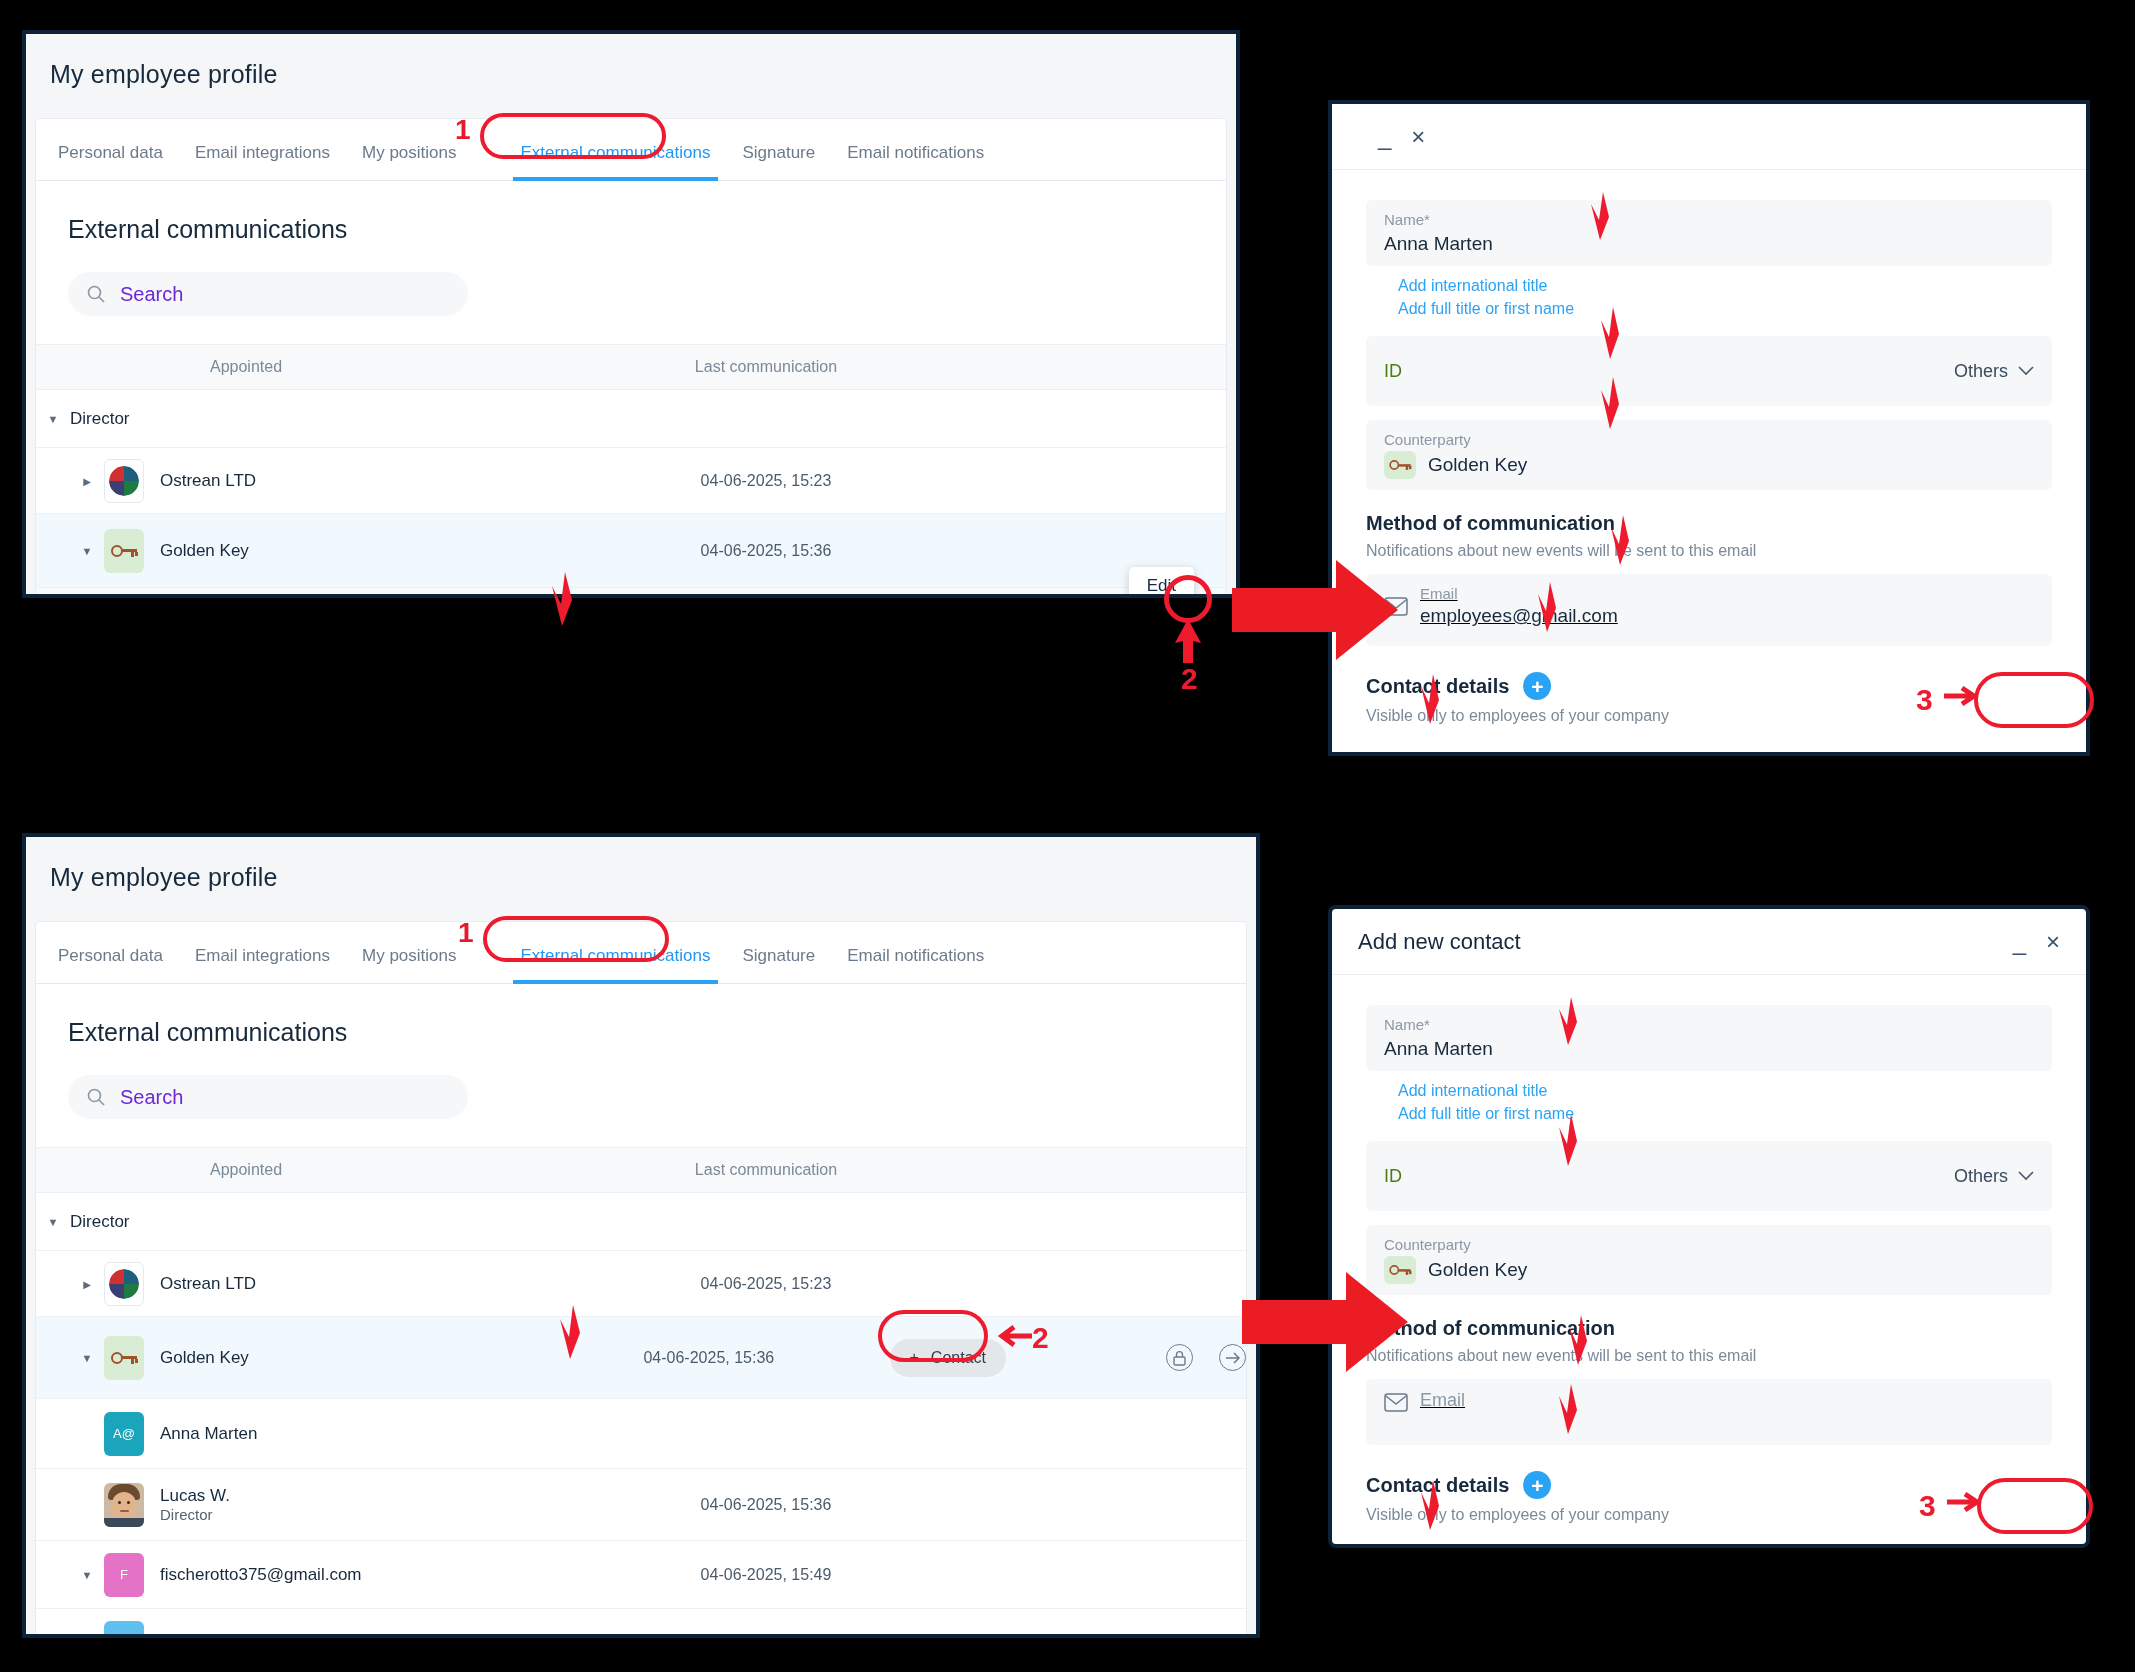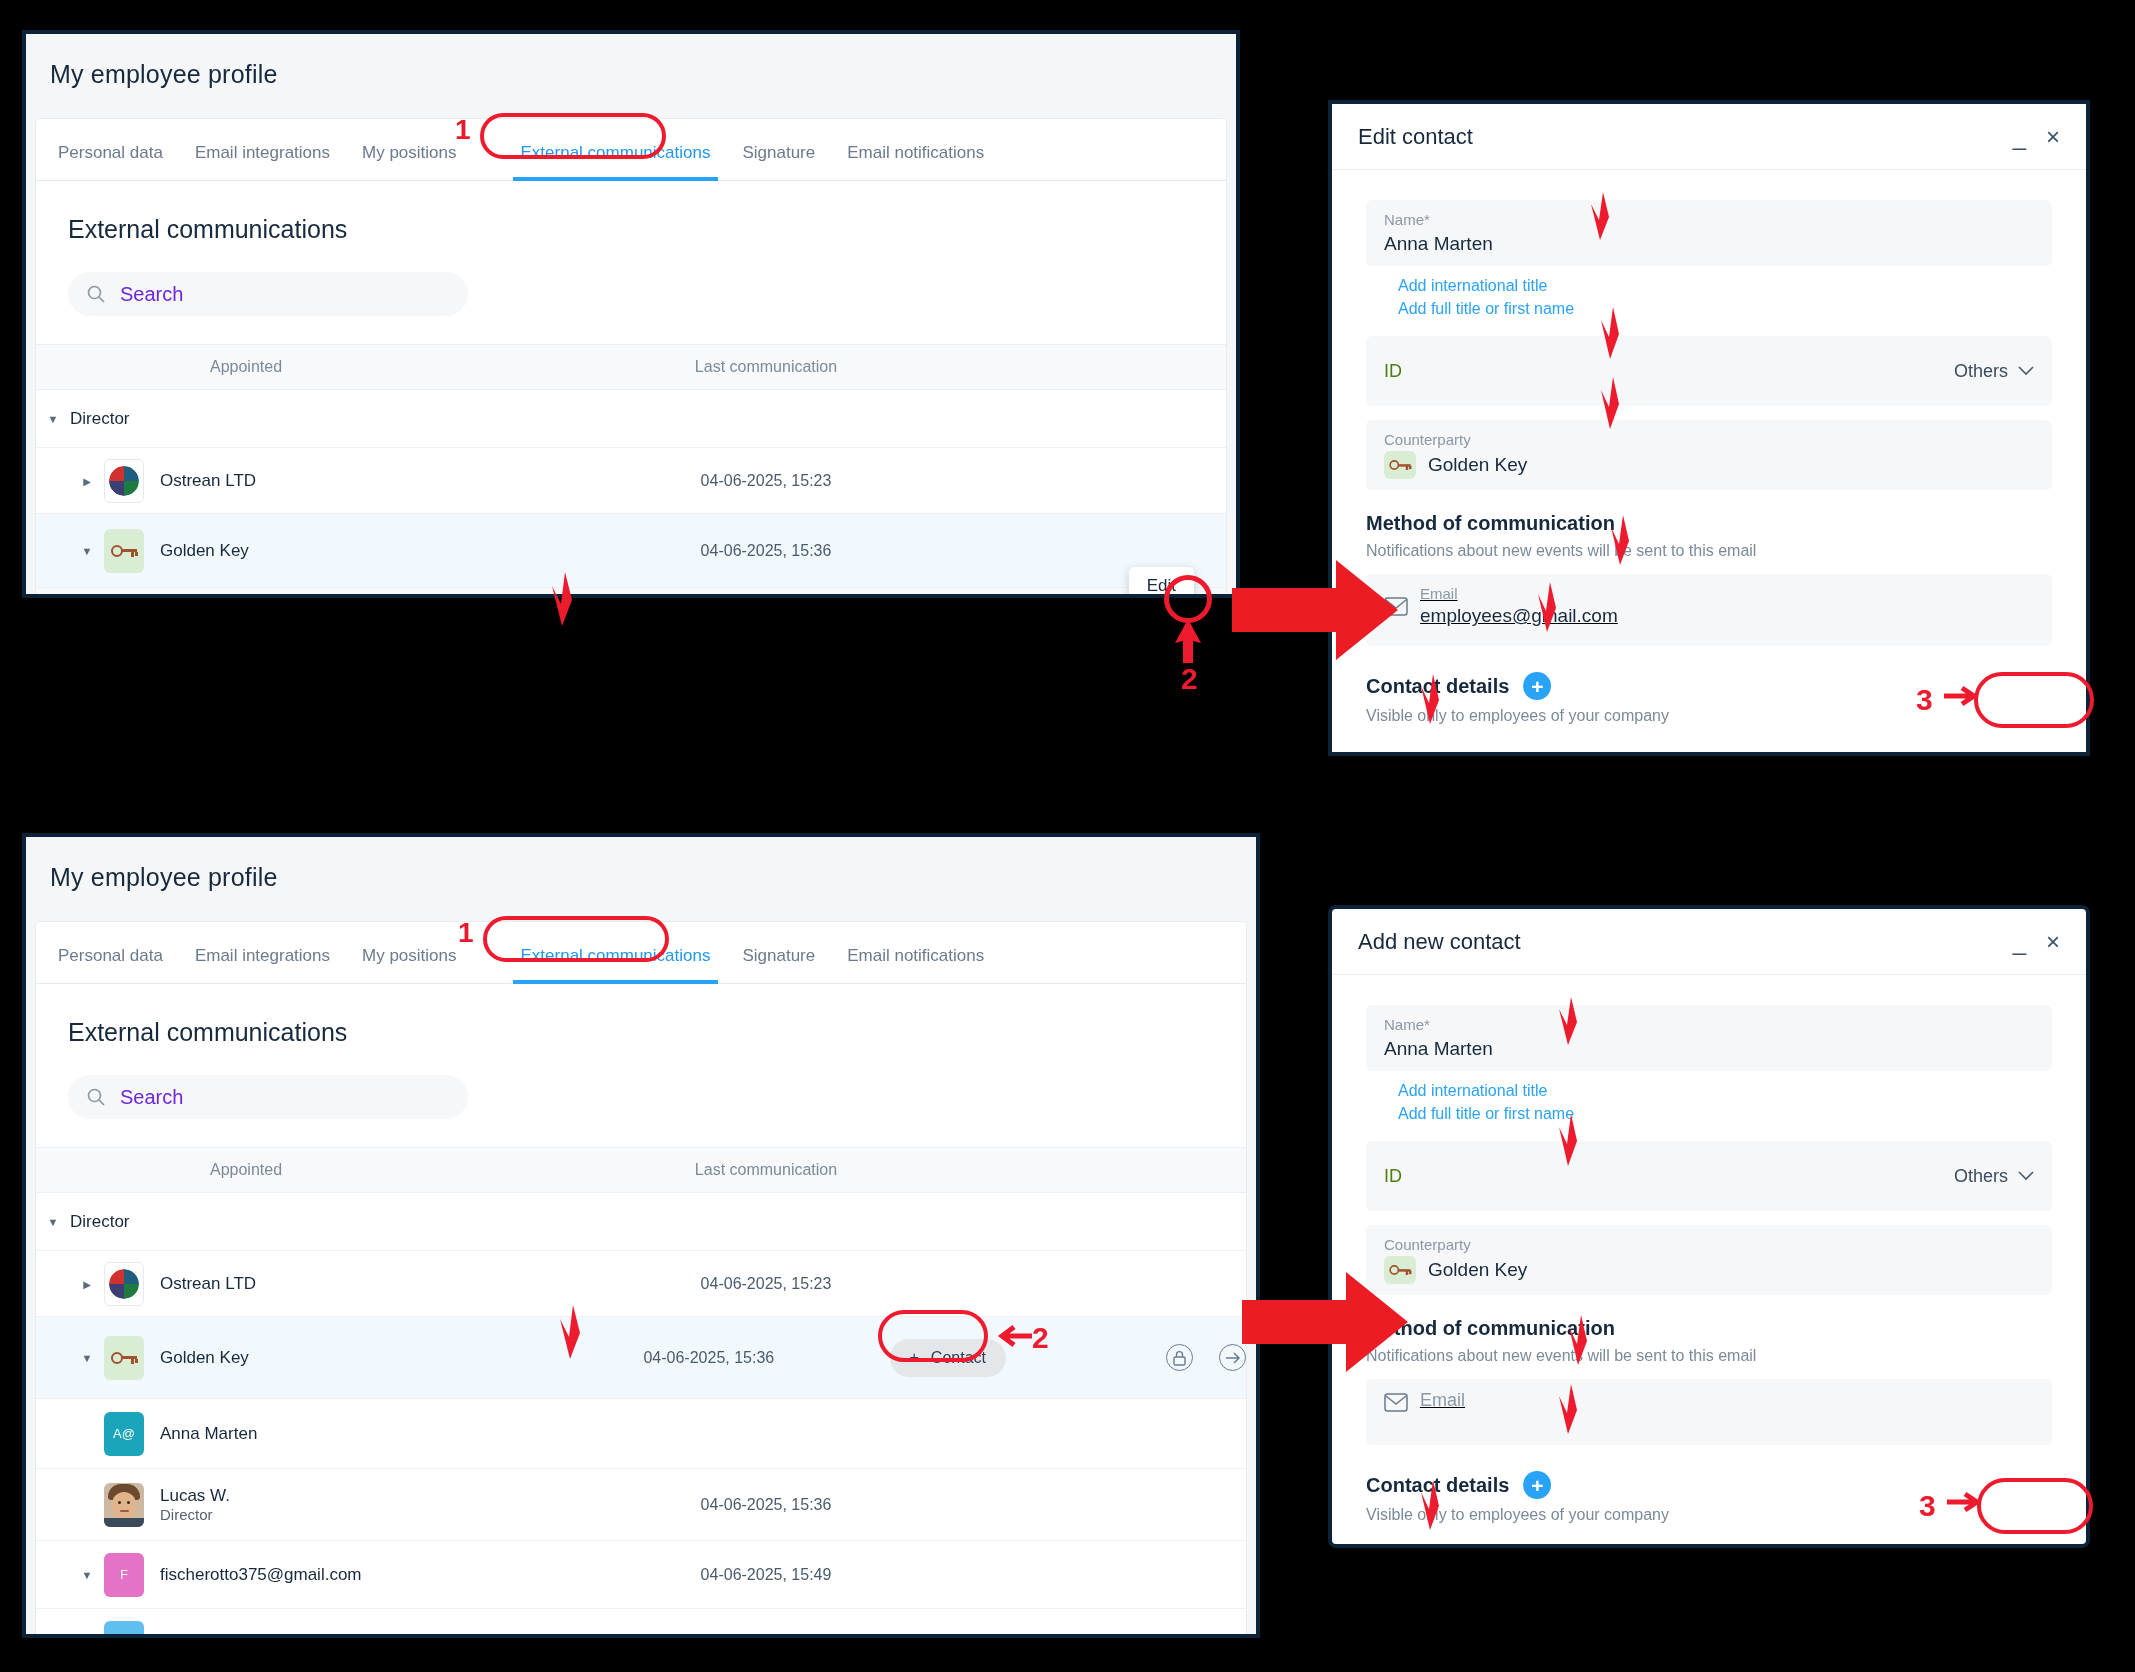--- a/index.html
+++ b/index.html
@@ -339,21 +339,20 @@
     <path d="M20 4 L33 28 L25 26 L25 48 L15 48 L15 26 L7 28 Z" fill="#ee1b2e"></path>
     <text x="13" y="74" font-family="Liberation Sans, sans-serif" font-size="30" font-weight="bold" fill="#ee1b2e">2</text>
   </svg>
 
   <svg class="big-arrow" style="left:1232px; top:558px;" width="168" height="104" viewBox="0 0 168 104">
     <path d="M0 30 L104 30 L104 2 L166 52 L104 102 L104 74 L0 74 Z" fill="#ec1c24"></path>
   </svg>
 
   <div class="dialog" style="left:1328px; top:100px; width:762px; height:656px;">
     <div class="dlg-head">
-      <span class="dlg-title">Edit contact</span>
       <span class="dlg-min">_</span>
       <span class="dlg-close">×</span>
     </div>
     <div class="dlg-body">
 
       <div class="field">
         <span class="lbl">Name*</span>
         <span class="val">Anna Marten</span>
       </div>
       <div class="link-line">Add international title</div>

